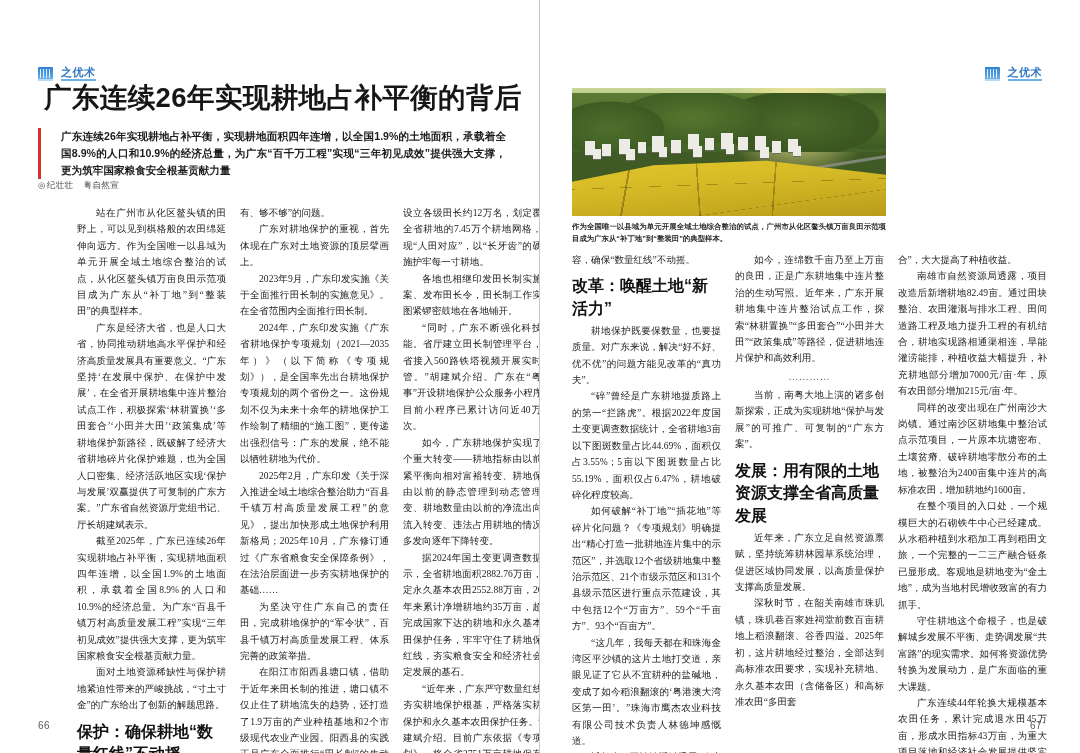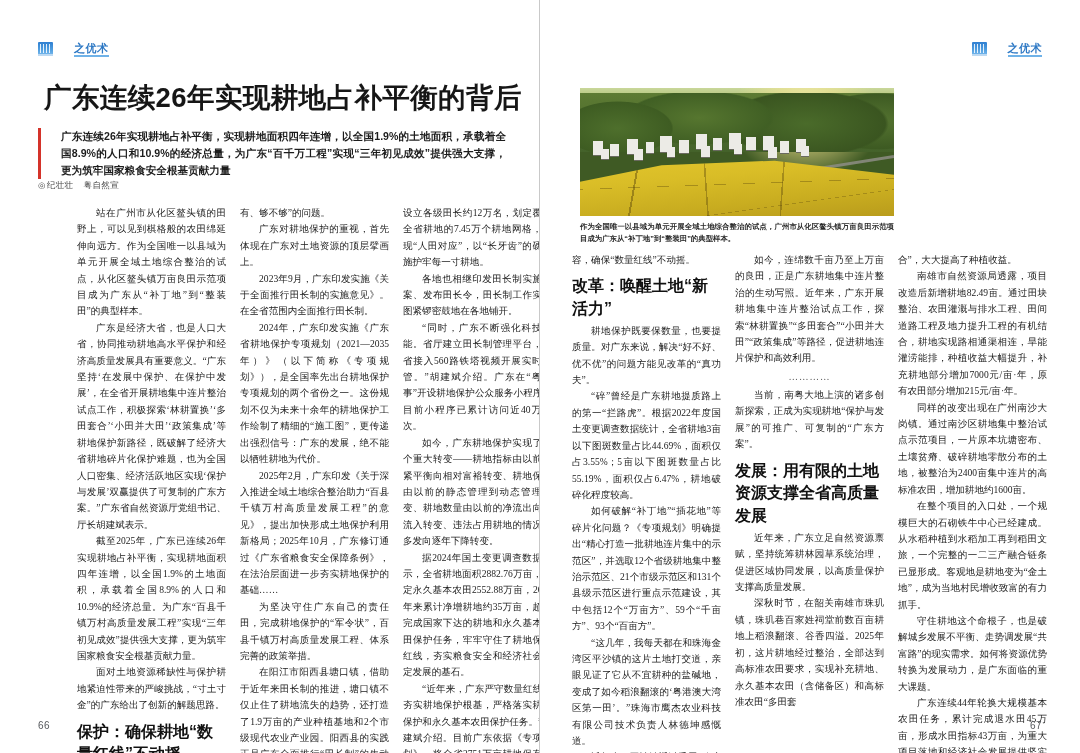--- a/index.html
+++ b/index.html
@@ -19,22 +19,22 @@
     background: #ffffff;
     height: 753px;
     position: relative;
     overflow: hidden;
   }
   .page-left  { width: 540px; border-right: 1px solid #c9c9c9; }
   .page-right { width: 540px; }
 
   
   .pg-header {
-    position: absolute; top: 42px; height: 22px;
-    display: flex; align-items: flex-start; gap: 21px;
+    position: absolute; top: 59px; height: 22px;
+    display: flex; align-items: flex-end; gap: 8px;
   }
   .pg-header-left  { left: 38px; }
   .pg-header-right { right: 38px; }
   .logo-mark {
     width: 15px; height: 14px;
     background: linear-gradient(180deg,#2f7fd1 0%,#4f9ee0 55%,#7fbdee 100%);
     position: relative; border-radius: 1px;
   }
   .logo-mark::before {
     content:""; position:absolute; left:2px; top:2px; right:2px; bottom:3px;
@@ -102,21 +102,21 @@
     font-size: 16px; font-weight: 700; color: #111;
     line-height: 1.42;
     margin: 7px 0 2px 0;
   }
   .col .dots {
     font-size: 9.55px; color:#555; letter-spacing:1px;
     text-align:center; line-height:1.7; margin: 2px 0;
   }
 
   
-  .figure { position: absolute; left: 40px; top: 88px; width: 252px; }
+  .figure { position: absolute; left: 32px; top: 88px; width: 252px; }
   .photo {
     width: 314px; height: 128px; position: relative; overflow: hidden;
     background: #3f5a24;
   }
   .photo .sky {
     position:absolute; left:0; top:0; width:100%; height:34%;
     background: linear-gradient(180deg,#c9d79a 0%, #9fb463 40%, #6c8a3c 100%);
   }
   .photo .sunglow {
     position:absolute; left:48%; top:-30px; width:150px; height:120px;

